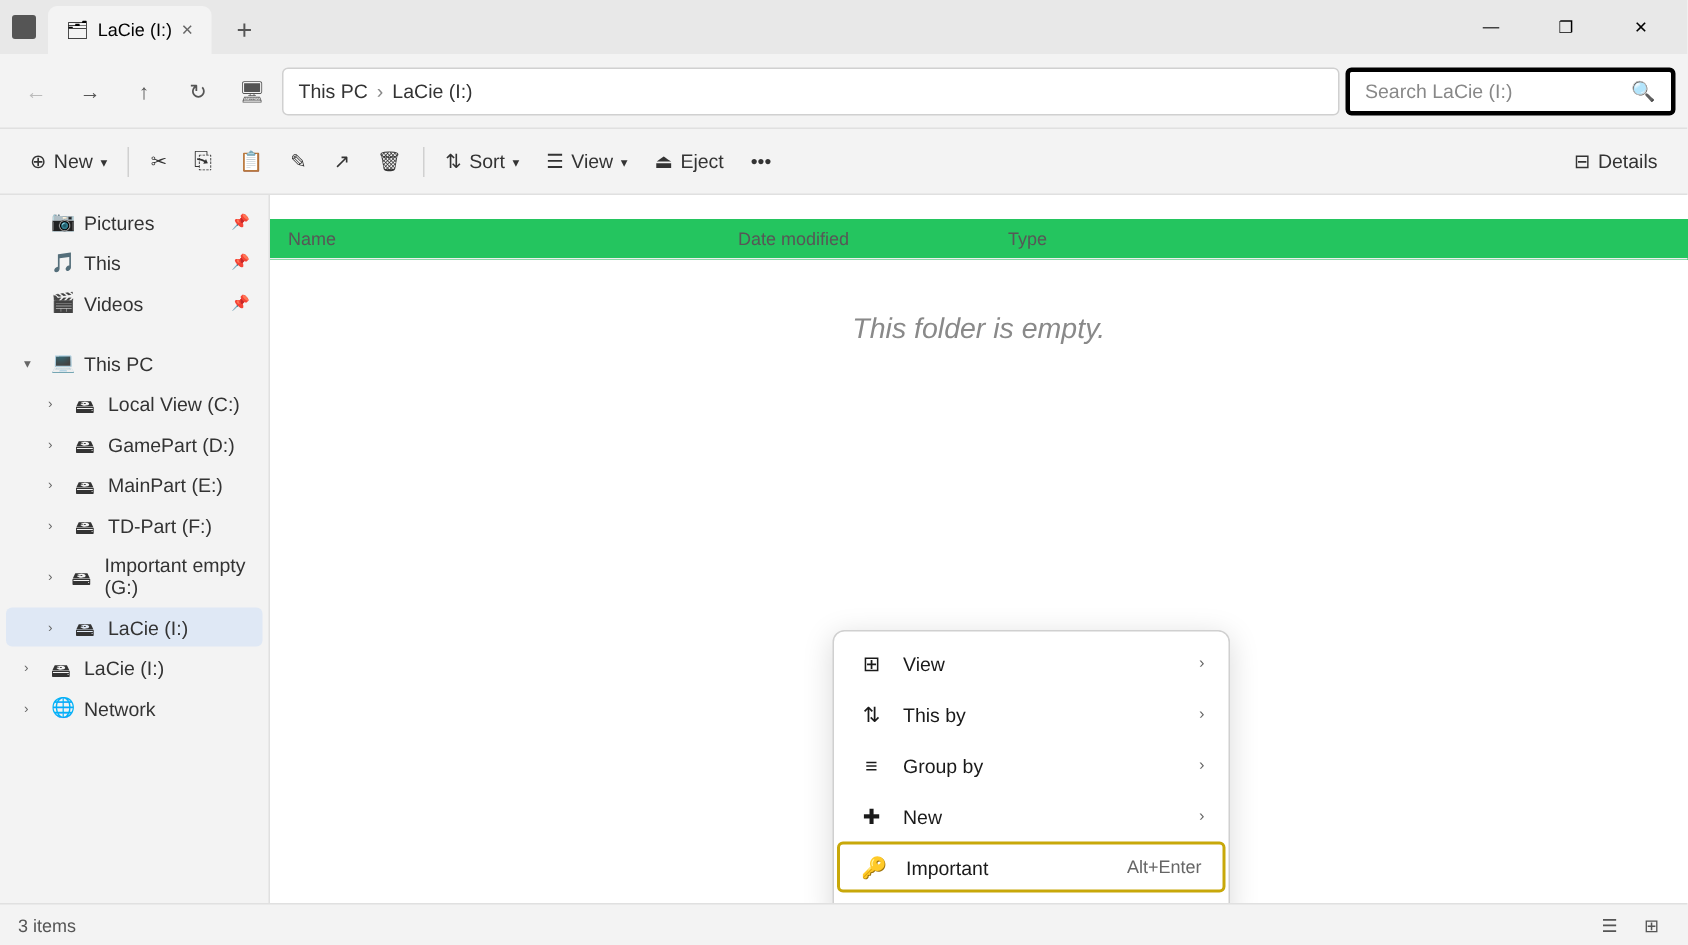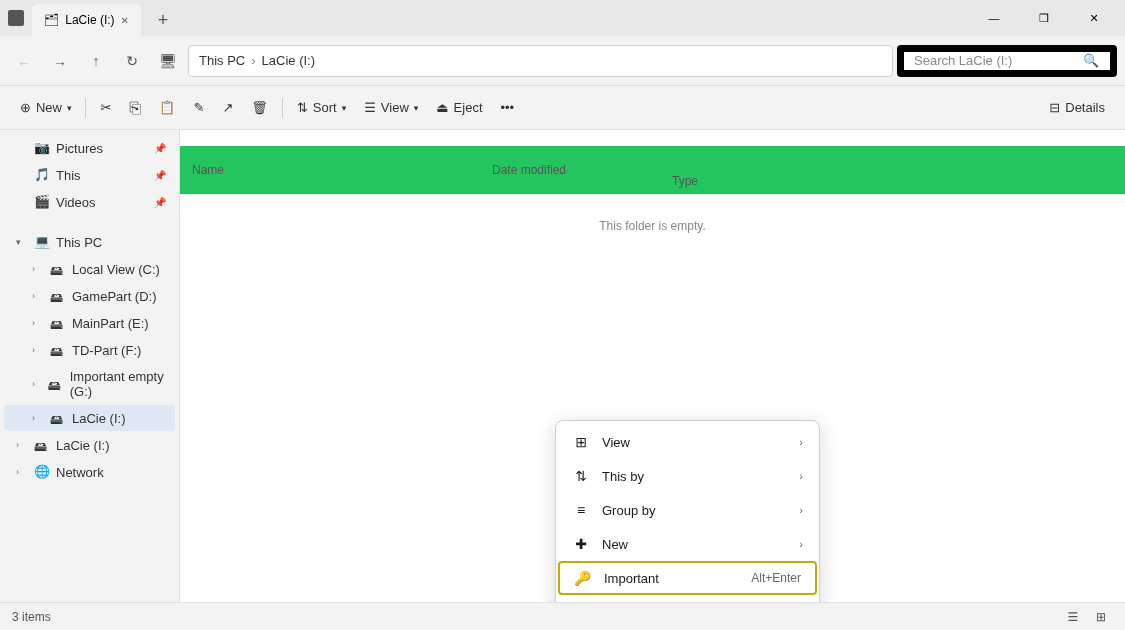--- a/index.html
+++ b/index.html
@@ -43,21 +43,21 @@
       border-radius: 4px; cursor: pointer; color: #555; font-size: 14px;
     }
     .nav-btn.disabled { color: #bbb; cursor: default; }
     .address-bar {
       flex: 1; height: 32px; background: #fff; border: 1px solid #d0d0d0;
       border-radius: 4px; display: flex; align-items: center; padding: 0 10px;
       font-size: 13px; color: #333; gap: 6px;
     }
     .addr-sep { color: #888; }
     .search-box {
-      width: 220px; height: 32px; background: #fff; border: 7px solid #000000;
+      width: 220px; height: 32px; background: #fff; border: 3px solid #000000;
       border-radius: 4px; display: flex; align-items: center; padding: 0 10px;
       gap: 6px; color: #888; font-size: 13px;
     }
 
     
     .cmdbar {
       height: 44px; background: #f3f3f3; display: flex; align-items: center;
       padding: 0 12px; gap: 2px; border-bottom: 1px solid #e0e0e0; flex-shrink: 0;
     }
     .cmd-btn {
@@ -91,23 +91,23 @@
 
     
     .content { flex: 1; overflow: auto; background: #fff; position: relative; }
     .col-header {
       display: flex; align-items: center; padding: 6px 12px;
       border-bottom: 1px solid #eee; background: #22c55e;
       position: sticky; top: 16px; z-index: 1; font-size: 12px; color: #555;
     }
     .col-name { width: 300px; }
     .col-date { width: 180px; }
-    .col-type { width: 140px; margin-top: 22px; }
+    .col-type { width: 140px; }
     .col-size { flex: 1; }
-    .empty-msg { text-align: center; color: #888; font-size: 12px; margin-top: 40px; }
+    .empty-msg { text-align: center; color: #888; font-size: 19px; margin-top: 52px; font-style: italic; }
 
     
     .statusbar {
       height: 28px; background: #f3f3f3; border-top: 1px solid #e0e0e0;
       display: flex; align-items: center; padding: 0 12px; font-size: 12px; color: #555;
       flex-shrink: 0;
     }
     .statusbar-right { margin-left: auto; display: flex; gap: 4px; }
     .view-btn { width: 24px; height: 24px; display: flex; align-items: center; justify-content: center; border-radius: 3px; cursor: pointer; }
 

